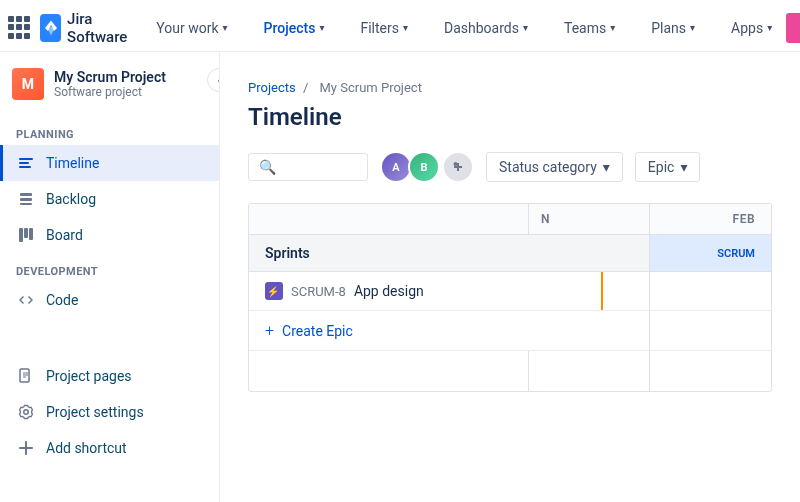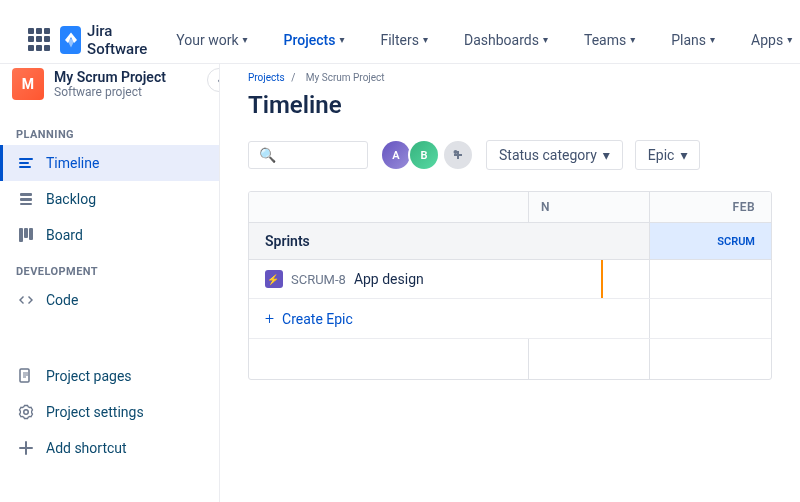--- a/index.html
+++ b/index.html
@@ -5,24 +5,24 @@
     * { box-sizing: border-box; margin: 0; padding: 0; }
     body { font-family: -apple-system, BlinkMacSystemFont, 'Segoe UI', Roboto, sans-serif; font-size: 14px; color: #172b4d; background: #fff; width: 800px; height: 502px; overflow: hidden; }
 
     
     .top-nav {
       height: 48px;
       background: #fff;
       border-bottom: 1px solid #ebecf0;
       display: flex;
       align-items: center;
-      padding: 0 28px;
+      padding: 0 8px;
       gap: 4px;
       position: fixed;
-      top: 16px; left: 0; right: 0;
+      top: 4px; left: 0; right: 0;
       z-index: 100;
     }
     .nav-logo {
       display: flex;
       align-items: center;
       gap: 6px;
       margin-right: 8px;
     }
     .nav-logo-icon {
       width: 28px; height: 28px;
@@ -150,23 +150,24 @@
     .sidebar-item-label { font-size: 14px; }
 
     
     .main-content {
       flex: 1;
       overflow-y: auto;
       background: #fff;
       padding: 24px 28px;
     }
     .breadcrumb {
-      font-size: 10px;
+      font-size: 13px;
       color: #6b778c;
       margin-bottom: 8px;
+      margin-top: 8px;
     }
     .breadcrumb a { color: #0052cc; text-decoration: none; }
     .breadcrumb span { color: #6b778c; margin: 0 4px; }
     .page-title {
       font-size: 24px;
       font-weight: 600;
       color: #172b4d;
       margin-bottom: 20px;
     }
     .toolbar {

